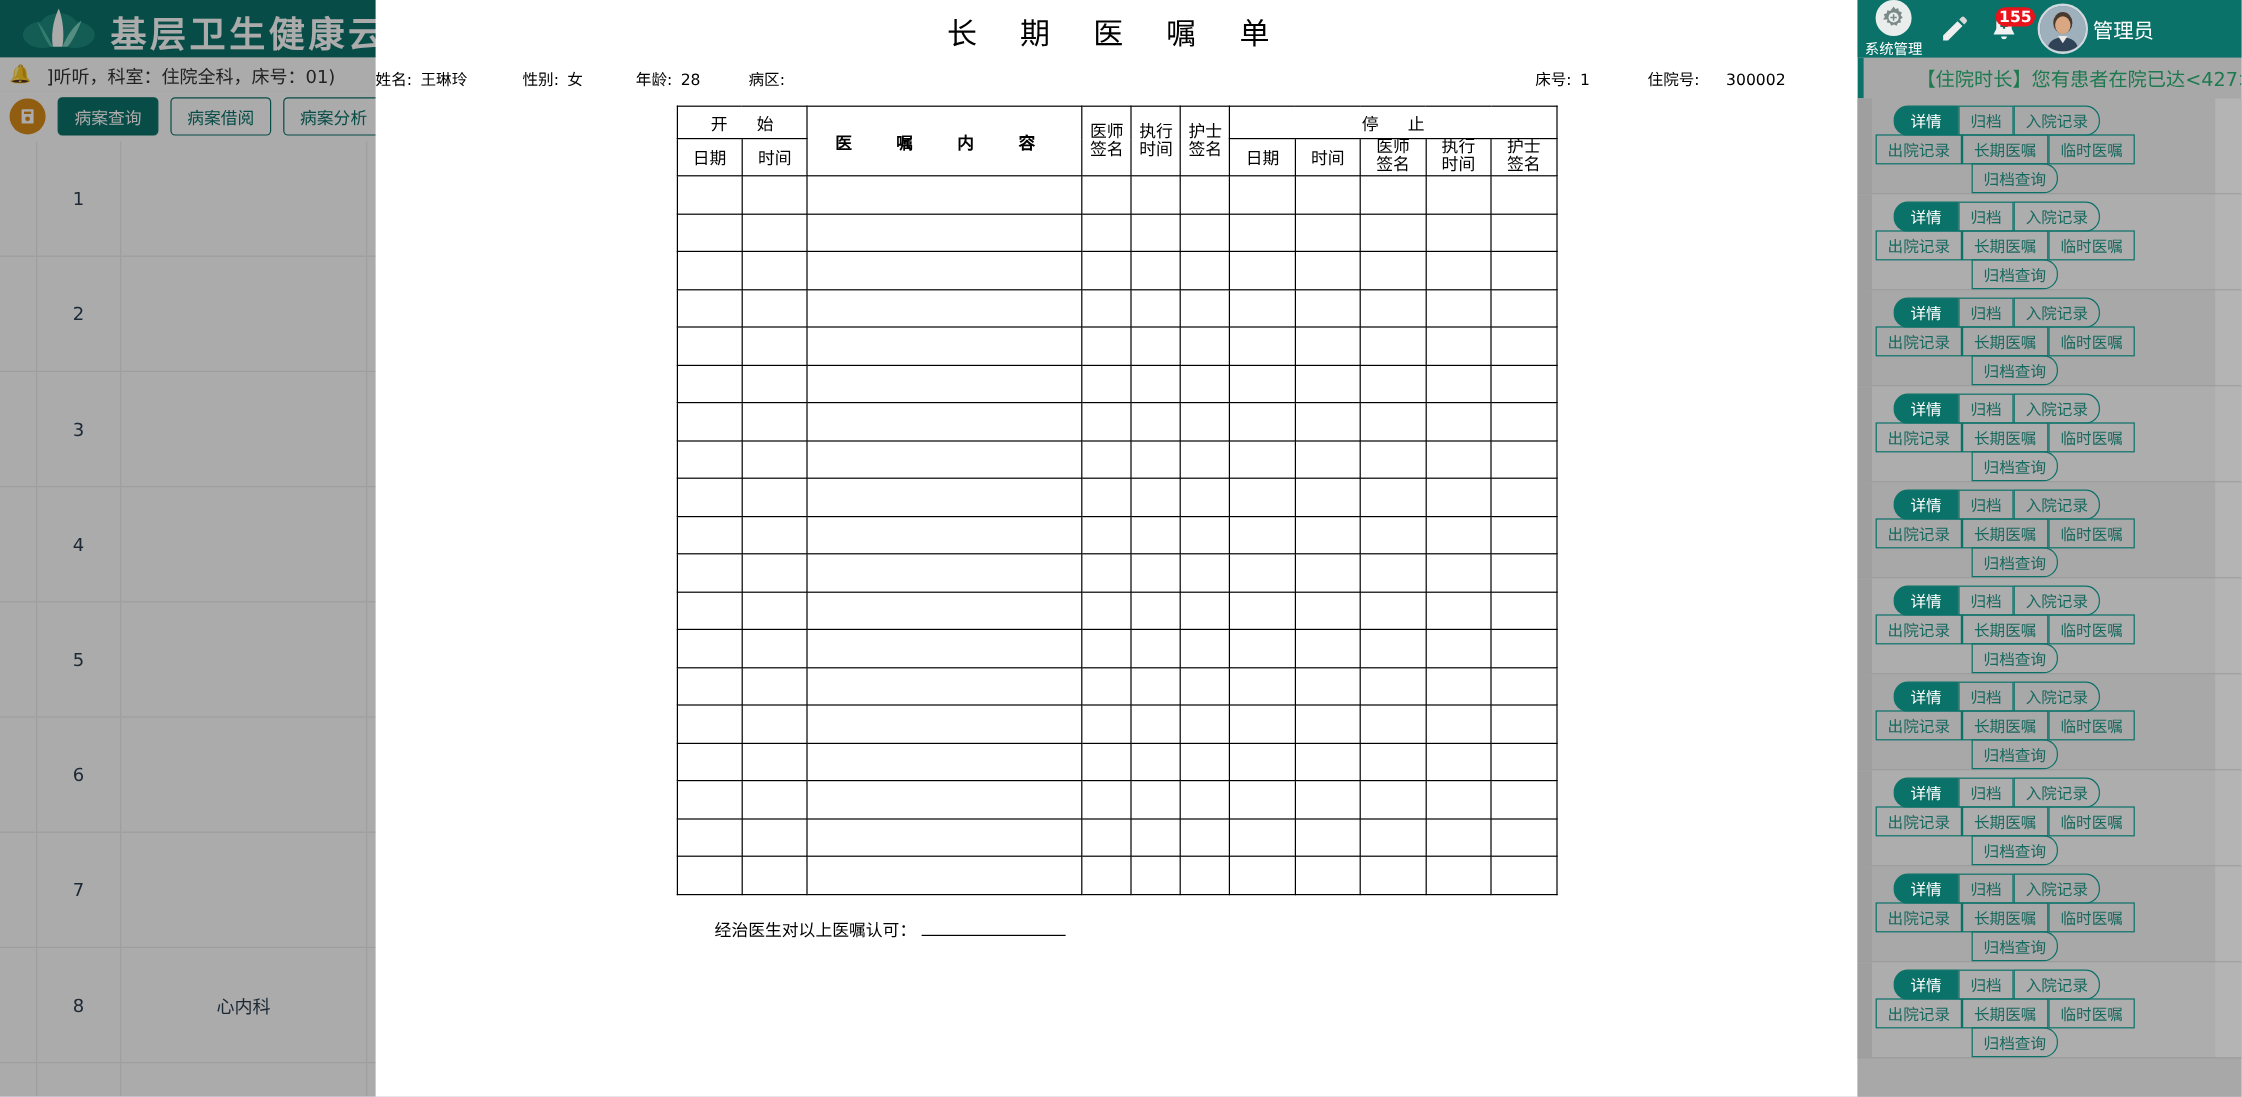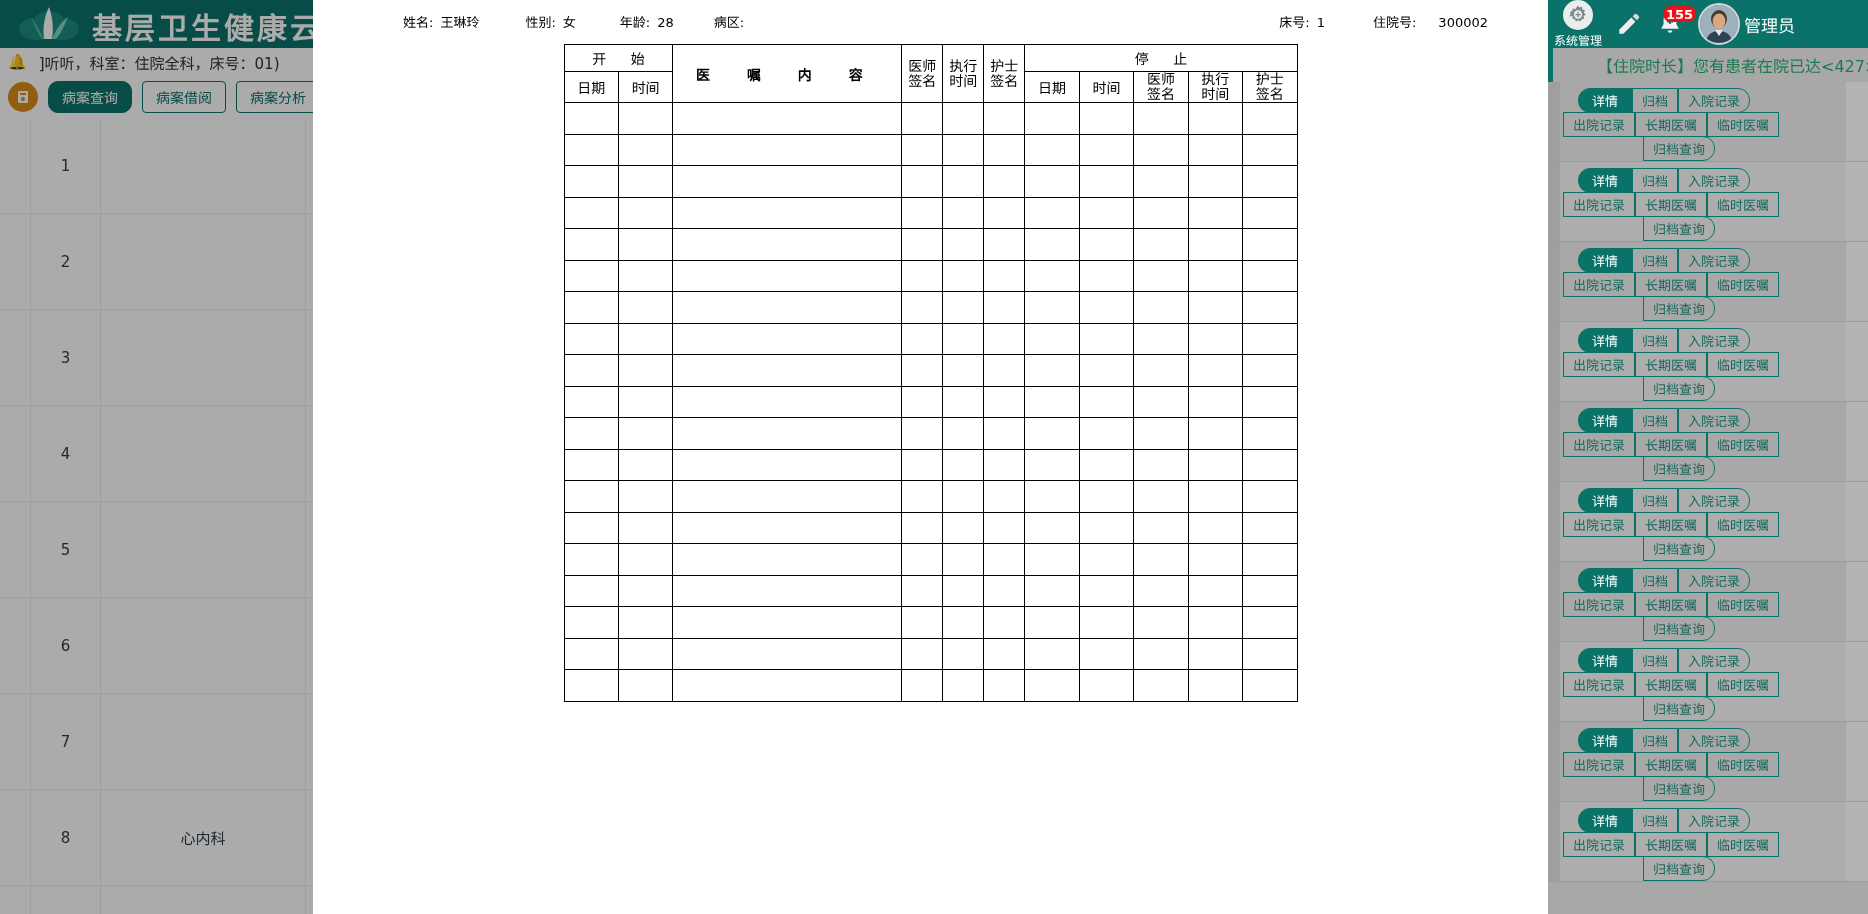--- a/index.html
+++ b/index.html
@@ -135,21 +135,20 @@
     color: #0b7269;
     border-radius: 4px;
     font-size: 14px;
     padding: 5px 13px;
     white-space: nowrap;
     font-family: "DejaVu Sans", "Liberation Sans", sans-serif;
   }
   .btn-tab.active {
     background: #0b7269;
     color: #ffffff;
-    border-radius: 10px;
   }
 
   
   .bg-grid {
     position: absolute;
     left: 0; top: 118px;
     width: 1868px;
     height: 796px;
     background: #fff;
   }
@@ -197,21 +196,20 @@
     padding-top: 8px;
     font-family: "DejaVu Serif", "Liberation Serif", serif;
     font-weight: normal;
   }
   .doc-meta {
     display: flex;
     align-items: center;
     font-size: 13px;
     color: #000;
     margin-top: 12px;
-    padding-left: 90px;
     padding-right: 60px;
     font-family: "DejaVu Sans", "Liberation Sans", sans-serif;
   }
   .meta-field { white-space: nowrap; }
   .meta-label { }
   .meta-value { margin-left: 7px; }
   .sp-1 { width: 46px; }
   .sp-2 { width: 44px; }
   .sp-3 { width: 40px; }
   .sp-4 { flex: 1 1 auto; }
@@ -454,20 +452,21 @@
         <div class="bg-c1 col-sep">9</div>
         <div class="bg-c2 col-sep">心内科</div>
         <div class="bg-c3 col-sep">30</div>
       </div>
     </div>
   </div>
 
   <div class="dim"></div>
 
   <div class="doc-modal">
+    <div class="doc-title">长 期 医 嘱 单</div>
 
     <div class="doc-meta">
       <span class="meta-field">
         <span class="meta-label">姓名:</span><span class="meta-value">王琳玲</span>
       </span>
       <span class="sp-1"></span>
       <span class="meta-field">
         <span class="meta-label">性别:</span><span class="meta-value">女</span>
       </span>
       <span class="sp-2"></span>
@@ -755,20 +754,23 @@
             <td class="w-date2"></td>
             <td class="w-time2"></td>
             <td class="w-doc2"></td>
             <td class="w-exec2"></td>
             <td class="w-nurse2"></td>
           </tr>
         </tbody>
     </table>
 
     <div class="doc-footer">
+      <div class="foot-line">
+        <span>经治医生对以上医嘱认可：</span><span class="blank-ul"></span>
+      </div>
     </div>
   </div>
 
   <div class="right-panel">
     <div class="rp-header">
       <div class="hr-item">
         <div class="circ-icon">
           <svg width="22" height="22" viewBox="0 0 24 24">
             <path fill="#7a8a88" d="M12 1.5l1.6 2.3 2.7-.7.5 2.8 2.7.9-1 2.6 1.8 2.2-2.2 1.8.6 2.8-2.8.3-1.1 2.6-2.5-1.3-2.5 1.3-1.1-2.6-2.8-.3.6-2.8L2.3 13.4 4.1 11.2l-1-2.6 2.7-.9.5-2.8 2.7.7z"></path>
             <circle cx="12" cy="11.5" r="4.6" fill="#e9edec"></circle>

